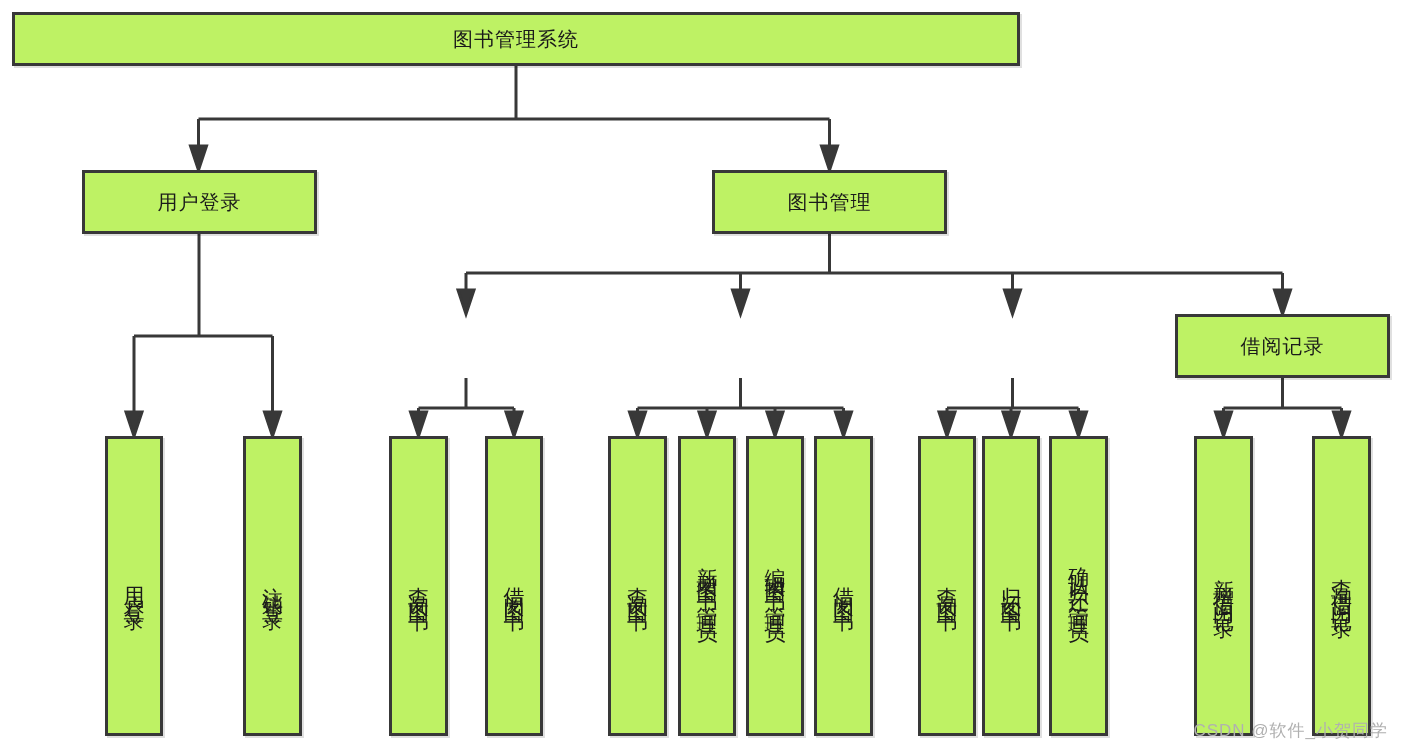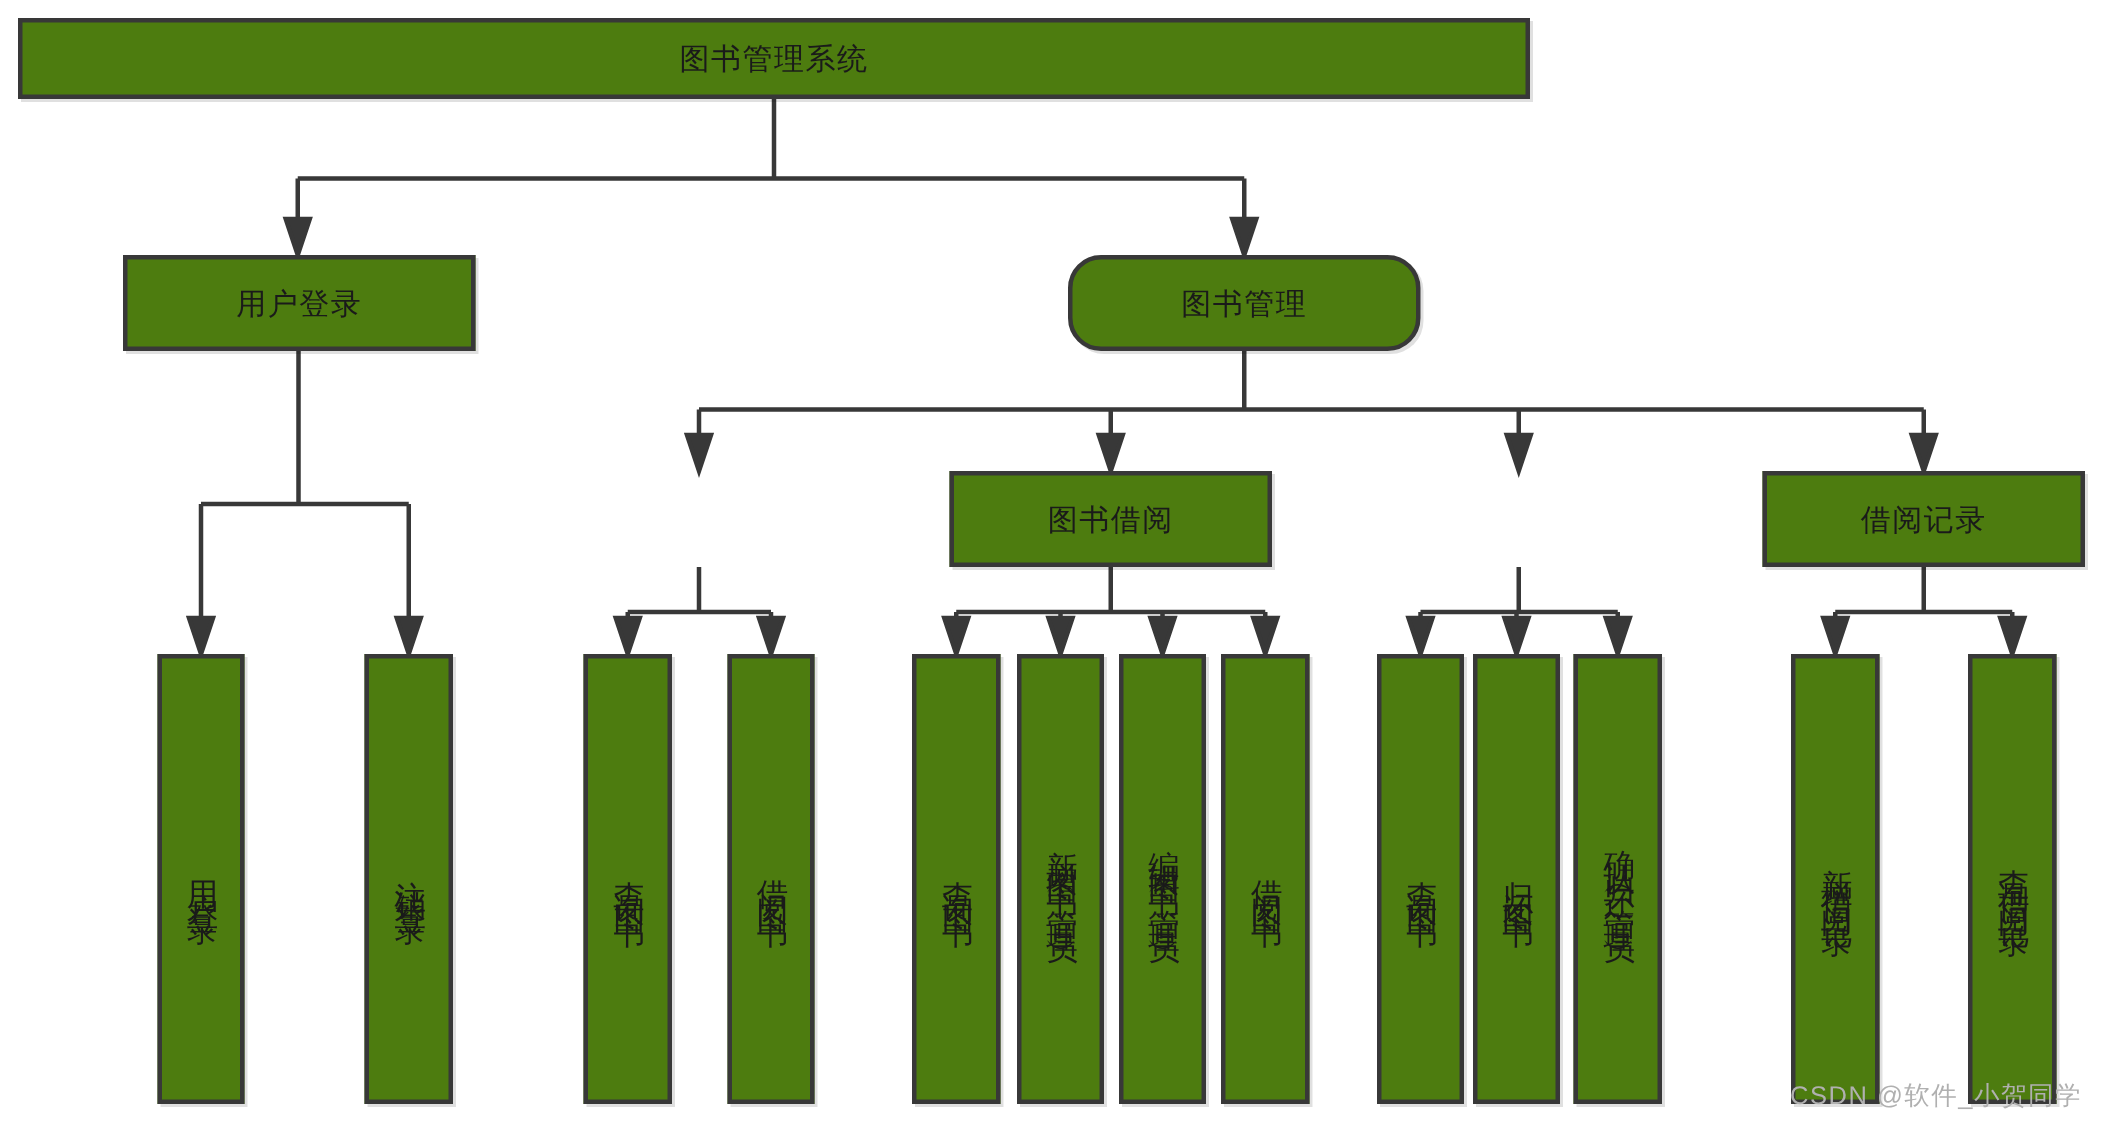--- a/index.html
+++ b/index.html
@@ -8,21 +8,21 @@
     width:1405px;height:747px;
     background:#ffffff;
     font-family:"Liberation Sans","DejaVu Sans",sans-serif;
     color:#1a1a1a;
     overflow:hidden;
   }
   .edges{position:absolute;left:0;top:0;width:1405px;height:747px;}
   .box{
     position:absolute;
     box-sizing:border-box;
-    background:#4d7c0f;
+    background:#bef264;
     border:3px solid #383838;
     display:flex;align-items:center;justify-content:center;
     box-shadow:2px 2px 0 rgba(0,0,0,0.12);
   }
   .box.h{font-size:20px;letter-spacing:1px;}
   .box.v{
     writing-mode:vertical-rl;
     text-orientation:mixed;
     font-size:21px;
     letter-spacing:8px;
@@ -82,23 +82,22 @@
     <g stroke="#383838" stroke-width="3" fill="#383838">
       <path fill="none" d="M1282.5,378 V408 M1223.5,408 H1341.5 M1223.5,408 V414 M1341.5,408 V414"></path>
       <polygon points="1215.5,412 1231.5,412 1223.5,436"></polygon>
       <polygon points="1333.5,412 1349.5,412 1341.5,436"></polygon>
     </g>
   </svg>
 
   <div class="box h" style="left:12px;top:12px;width:1008px;height:54px;">图书管理系统</div>
 
   <div class="box h" style="left:82px;top:170px;width:235px;height:64px;">用户登录</div>
-  <div class="box h" style="left:712px;top:170px;width:235px;height:64px;border-radius:22px;">图书管理</div>
+  <div class="box h" style="left:712px;top:170px;width:235px;height:64px;">图书管理</div>
 
-  <div class="box h" style="left:633px;top:314px;width:215px;height:64px;">图书借阅</div>
   <div class="box h" style="left:1175px;top:314px;width:215px;height:64px;">借阅记录</div>
 
   <div class="box v" style="left:105px;width:58px;">用户登录</div>
   <div class="box v" style="left:243px;width:59px;">注销登录</div>
   <div class="box v" style="left:389px;width:59px;">查询图书</div>
   <div class="box v" style="left:485px;width:58px;">借阅图书</div>
   <div class="box v" style="left:608px;width:59px;">查询图书</div>
   <div class="box v" style="left:678px;width:58px;">新增图书（管理员）</div>
   <div class="box v" style="left:746px;width:58px;">编辑图书（管理员）</div>
   <div class="box v" style="left:814px;width:59px;">借阅图书</div>

